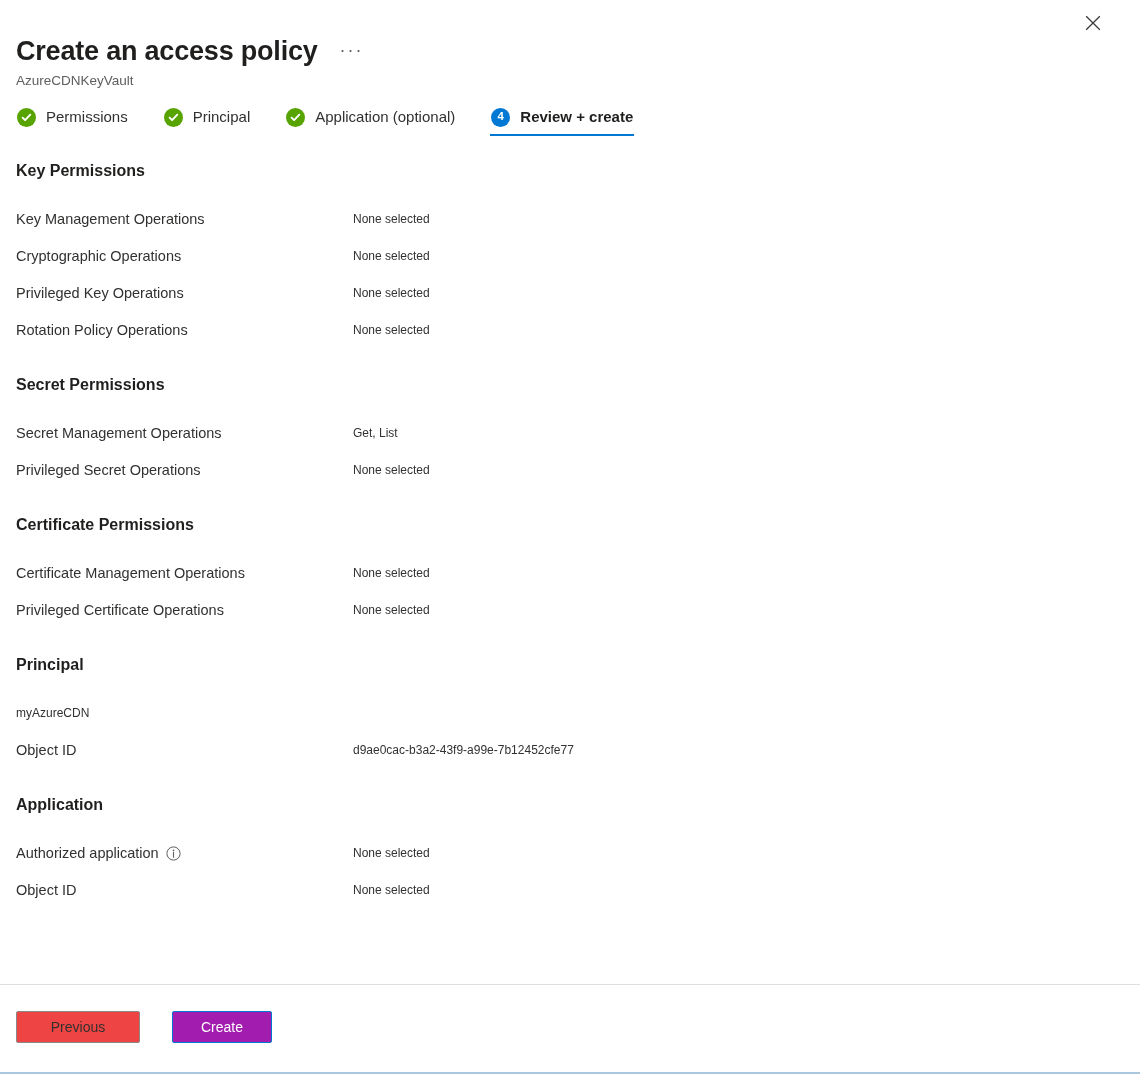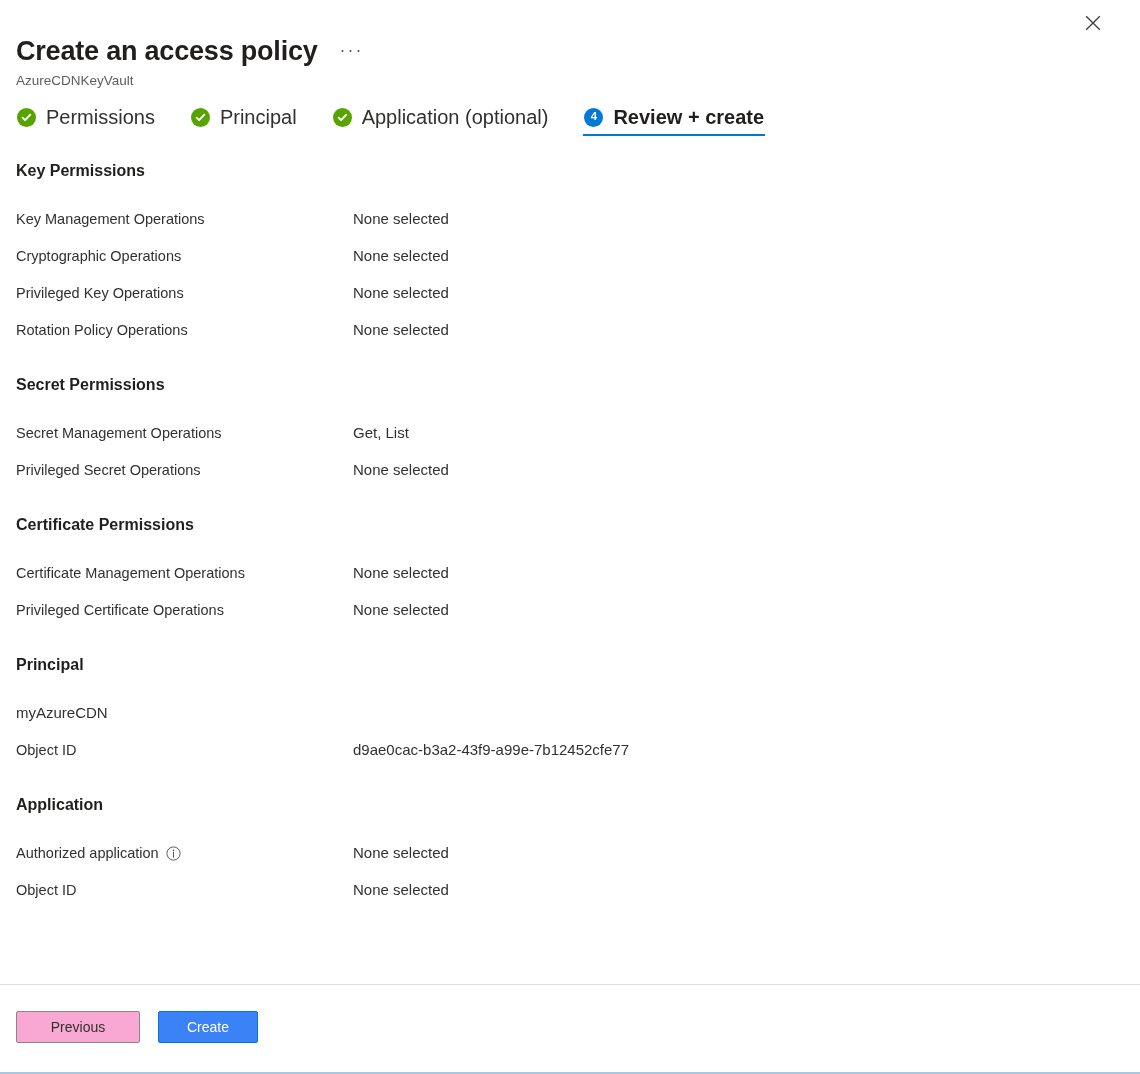--- a/index.html
+++ b/index.html
@@ -115,21 +115,21 @@
   .tab.done .badge { background: #57a300; }
   .tab.done .badge svg { display: block; }
   .tab.current .badge {
     background: #0078d4;
     color: #ffffff;
     font-size: 11.5px;
     font-weight: bold;
     line-height: 1;
   }
   .tab .tab-label {
-    font-size: 20px;
+    font-size: 15px;
     color: #323130;
     white-space: nowrap;
     line-height: 20px;
   }
   .tab.current .tab-label {
     font-weight: bold;
     color: #201f1e;
     text-align: right;
   }
   .tab.current::after {
@@ -173,21 +173,21 @@
     width: 337px;
     flex: 0 0 337px;
     font-size: 14.5px;
     color: #323130;
     line-height: 20px;
     display: flex;
     align-items: center;
     white-space: nowrap;
   }
   .row .row-value {
-    font-size: 15px;
+    font-size: 12px;
     color: #323130;
     line-height: 20px;
     white-space: nowrap;
   }
   .info-icon {
     display: inline-flex;
     margin-left: 7px;
     cursor: pointer;
     position: relative;
     top: 1px;
@@ -223,31 +223,31 @@
     font-family: inherit;
     font-size: 14px;
     line-height: 30px;
     text-align: center;
     box-sizing: border-box;
     cursor: pointer;
     border-radius: 2px;
     white-space: nowrap;
   }
   .btn-secondary {
-    background: #f9a8d4;
+    background: #ef4444;
     border: 1px solid #8a8886;
     color: #323130;
     width: 124px;
   }
   .btn-primary {
-    background: #3b82f6;
+    background: #a21caf;
     border: 1px solid #0078d4;
     color: #ffffff;
     width: 96px;
-    margin-left: 18px;
+    margin-left: 32px;
   }
 </style>
 </head>
 <body>
 
 <div class="blade">
 
   <div class="header">
     <div class="title-row">
       <h1 class="page-title">Create an access policy</h1>

